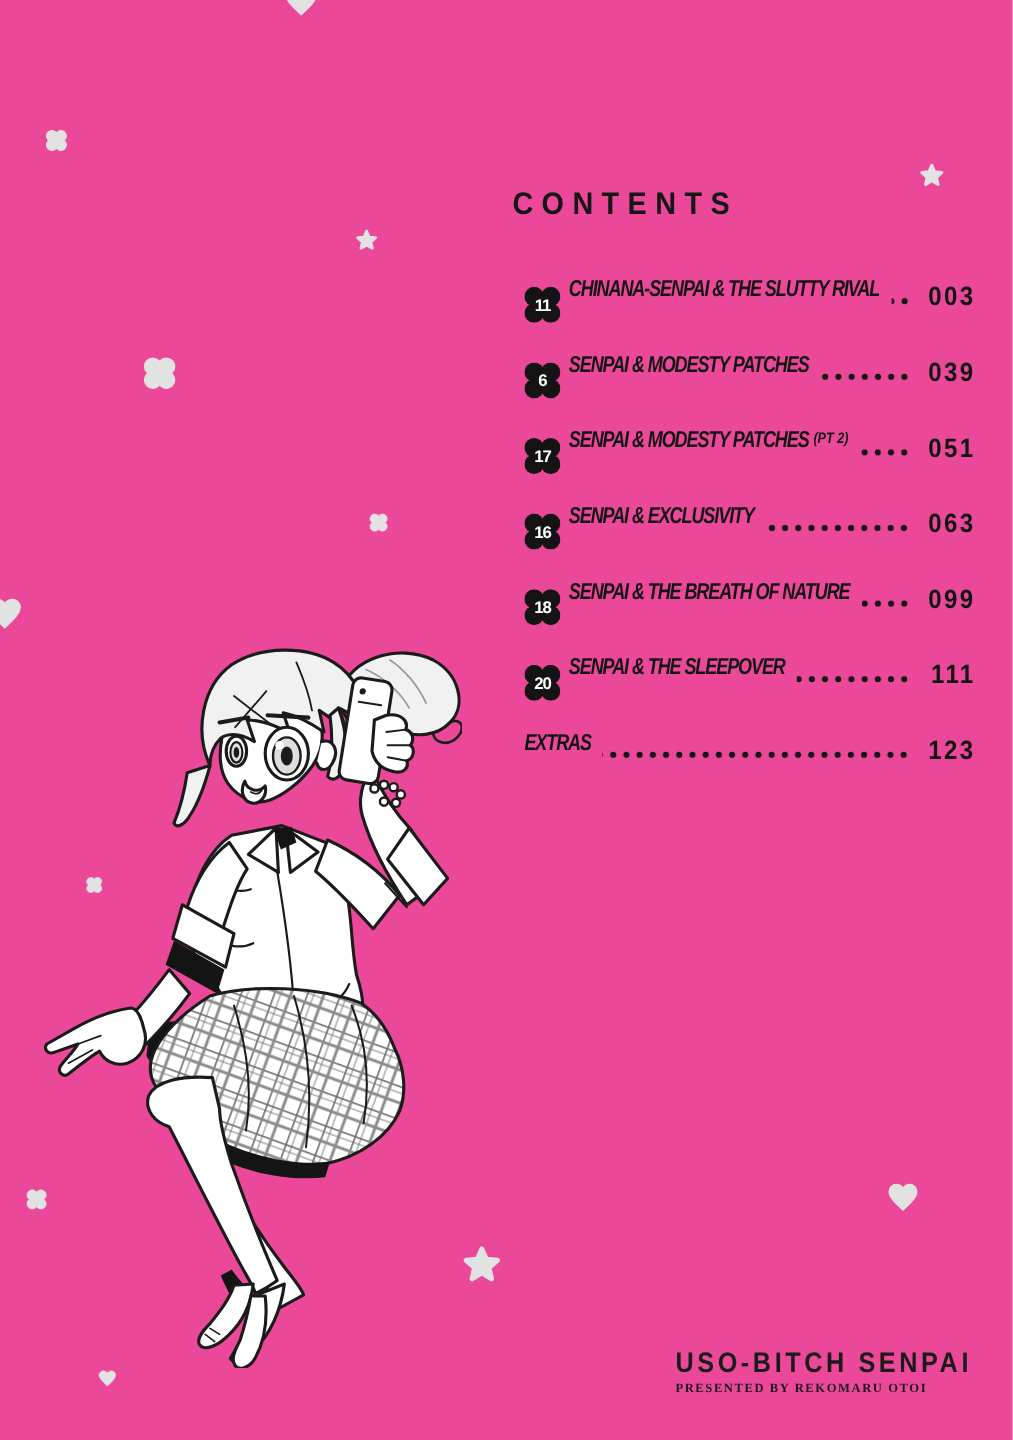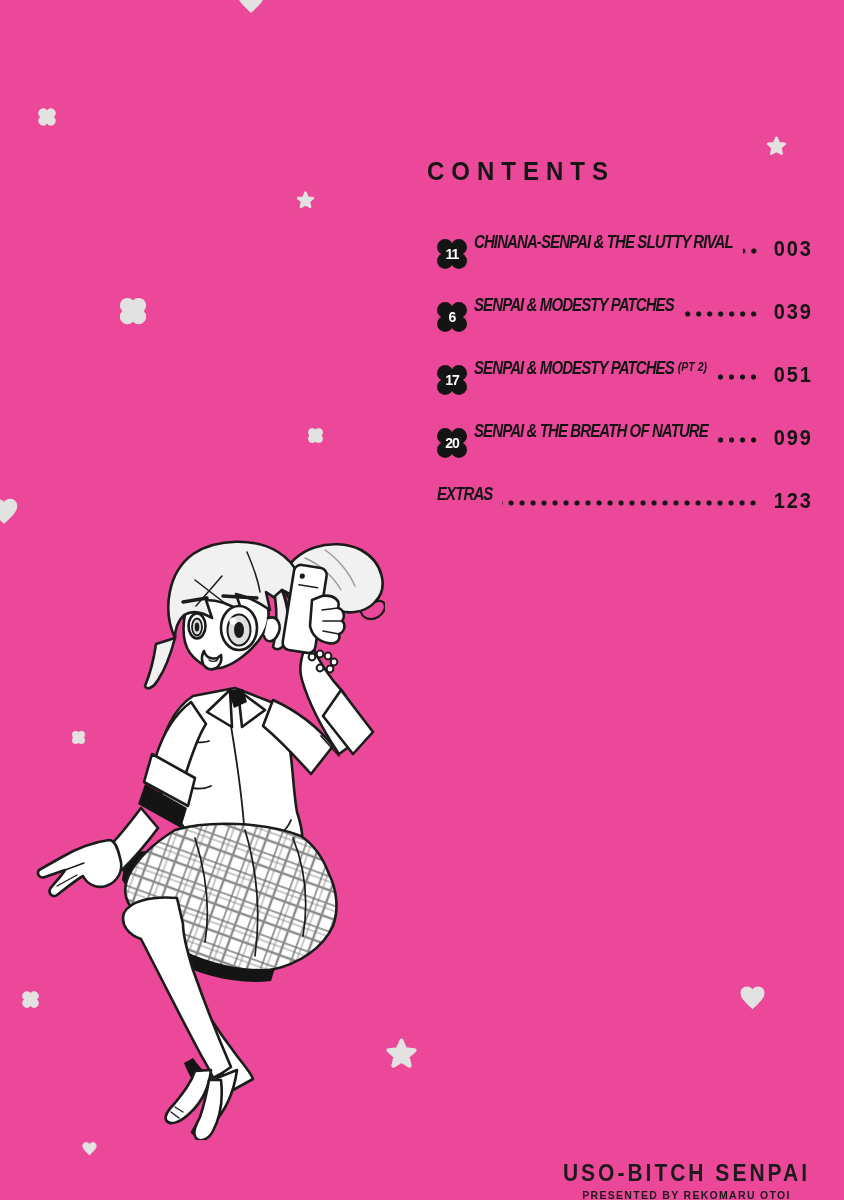--- a/index.html
+++ b/index.html
@@ -24,24 +24,24 @@
       display:inline-block;transform:scaleY(1.28);transform-origin:left center;color:#141414;}
   .toc-suffix{font-style:italic;font-weight:700;font-size:10.5px;margin-left:4px;white-space:nowrap;
       display:inline-block;transform:scaleY(1.2);color:#141414;}
   .leader{flex:1 1 auto;min-width:12px;height:16px;margin:4px 6px 0 10px;
       background-image:radial-gradient(circle,#161616 2.3px,transparent 2.9px);
       background-size:11px 16px;background-repeat:repeat-x;background-position:right center;}
   .toc-page{flex:0 0 auto;width:48px;text-align:right;font-size:20px;font-weight:700;
       letter-spacing:2px;color:#141414;transform:scaleY(1.1);}
 
   
-  .footer{position:absolute;right:34px;top:1160px;text-align:center;}
+  .footer{position:absolute;right:34px;top:1123px;text-align:left;}
   .footer-title{font-size:21px;font-weight:800;letter-spacing:3px;color:#1b1b1b;
       transform:scaleY(1.12);transform-origin:right top;white-space:nowrap;}
-  .footer-sub{margin-top:5px;font-size:10.5px;font-weight:700;letter-spacing:1.3px;color:#1b1b1b;white-space:nowrap;}
+  .footer-sub{margin-top:5px;font-size:10.5px;font-weight:700;letter-spacing:1.3px;color:#1b1b1b;white-space:nowrap;font-family:Liberation Serif, serif;}
 
   
   .illustration{position:absolute;left:25px;top:540px;width:360px;height:600px;}
   .hidden-defs{position:absolute;width:0;height:0;overflow:hidden;}
 </style>
 </head>
 <body>
 
 <svg class="hidden-defs" aria-hidden="true">
   <defs>
@@ -142,36 +142,60 @@
             <use href="#sym-quatrefoil" fill="#141414"></use>
           </svg>
         <span class="badge-num">17</span>
       </span>
       <span class="toc-title">SENPAI &amp; MODESTY PATCHES</span>
       <span class="toc-suffix">(PT 2)</span>
       <span class="leader"></span>
       <span class="toc-page">051</span>
     </div>
 
-
-
+    <div class="toc-row">
+      <span class="badge">
+        <svg viewBox="0 0 48 48">
+            <use href="#sym-quatrefoil" fill="#141414"></use>
+          </svg>
+        <span class="badge-num">16</span>
+      </span>
+      <span class="toc-title">SENPAI &amp; EXCLUSIVITY</span>
+
+      <span class="leader"></span>
+      <span class="toc-page">063</span>
+    </div>
+
+
+
+    <div class="toc-row">
+      <span class="badge">
+        <svg viewBox="0 0 48 48">
+            <use href="#sym-quatrefoil" fill="#141414"></use>
+          </svg>
+        <span class="badge-num">18</span>
+      </span>
+      <span class="toc-title">SENPAI &amp; THE BREATH OF NATURE</span>
+
+      <span class="leader"></span>
+      <span class="toc-page">099</span>
+    </div>
 
     <div class="toc-row">
       <span class="badge">
         <svg viewBox="0 0 48 48">
             <use href="#sym-quatrefoil" fill="#141414"></use>
           </svg>
         <span class="badge-num">20</span>
       </span>
-      <span class="toc-title">SENPAI &amp; THE BREATH OF NATURE</span>
-
-      <span class="leader"></span>
-      <span class="toc-page">099</span>
-    </div>
-
+      <span class="toc-title">SENPAI &amp; THE SLEEPOVER</span>
+
+      <span class="leader"></span>
+      <span class="toc-page">111</span>
+    </div>
 
     <div class="toc-row">
 
       <span class="toc-title">EXTRAS</span>
 
       <span class="leader"></span>
       <span class="toc-page">123</span>
     </div>
   </div>
 

